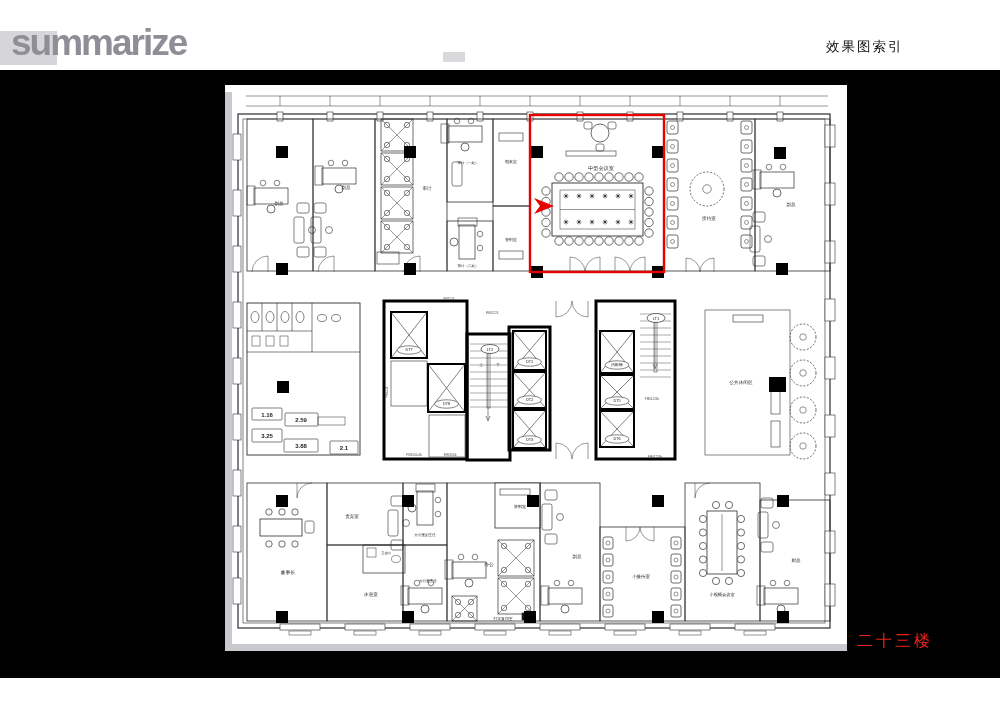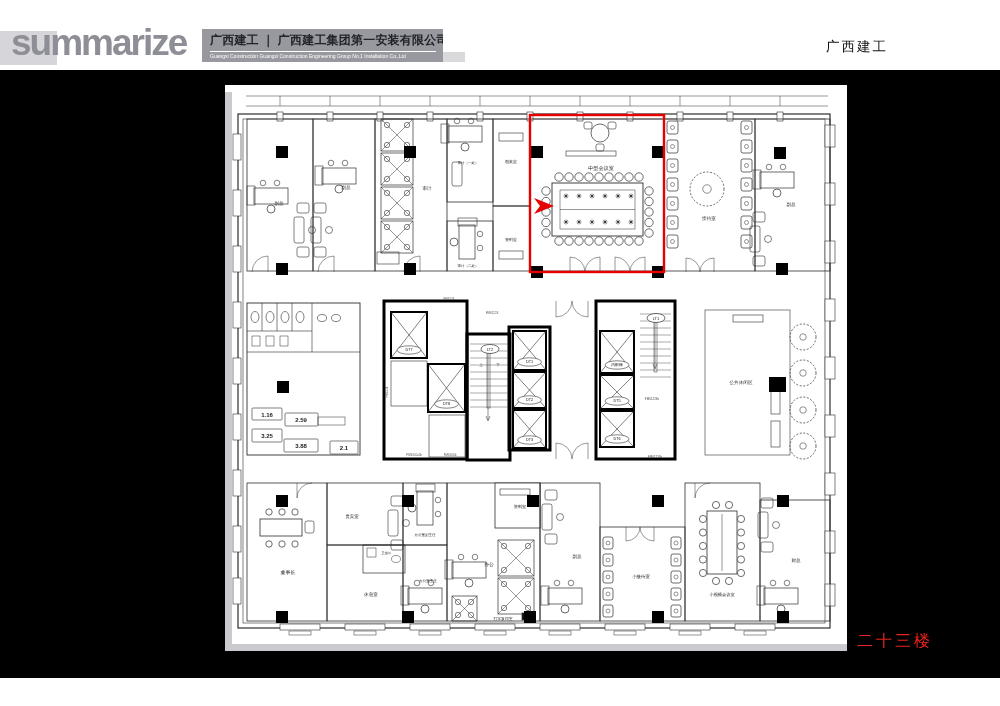--- a/index.html
+++ b/index.html
@@ -21,27 +21,22 @@
   .floor-label{left:857px;top:631px;font-size:16px;font-weight:400;color:#e8221c;letter-spacing:3px;}
   svg.plan{position:absolute;left:0;top:0;width:1000px;height:706px;pointer-events:none;}
   svg.plan text{font-family:"Liberation Sans",sans-serif;}
 </style>
 </head>
 <body>
 
 <div class="header">
   <div class="abs logo-bg"></div>
   <div class="abs logo">summarize</div>
-  <div class="abs band">
-    <div class="band-cn">广西建工 ｜ 广西建工集团第一安装有限公司</div>
-    <div class="band-div"></div>
-    <div class="band-en">Guangxi Construction    Guangxi Construction Engineering Group No.1 Installation Co.,Ltd</div>
-  </div>
   <div class="abs band-tail"></div>
-  <div class="abs page-title">广西建工</div>
+  <div class="abs page-title">效果图索引</div>
 </div>
 
 <div class="abs stage"></div>
 <div class="abs sheet"></div>
 <div class="abs edgeL"></div>
 <div class="abs edgeB"></div>
 
 <svg class="plan" viewBox="0 0 1000 706">
     <line x1="246" y1="96" x2="828" y2="96" stroke="#2e2e2e" stroke-width="0.5"></line>
     <line x1="246" y1="106" x2="828" y2="106" stroke="#2e2e2e" stroke-width="0.5"></line>

